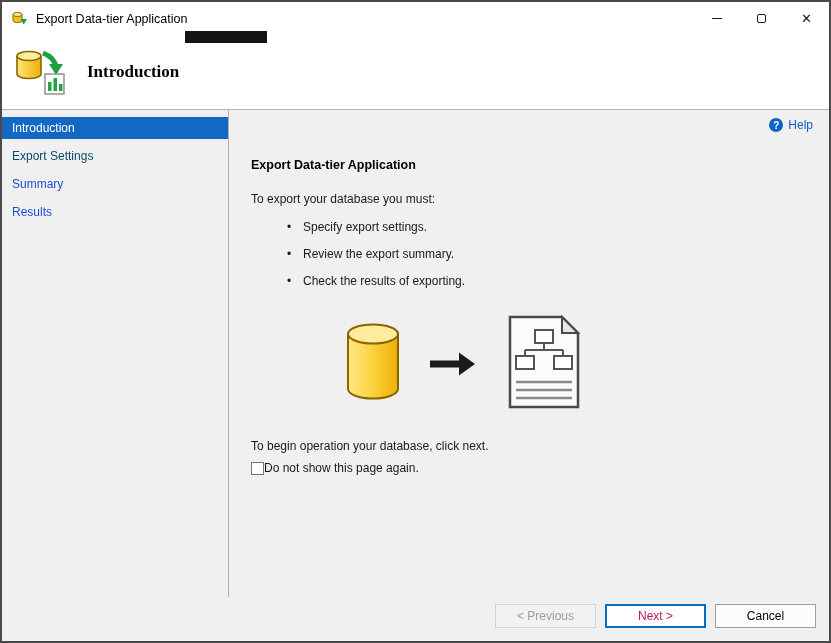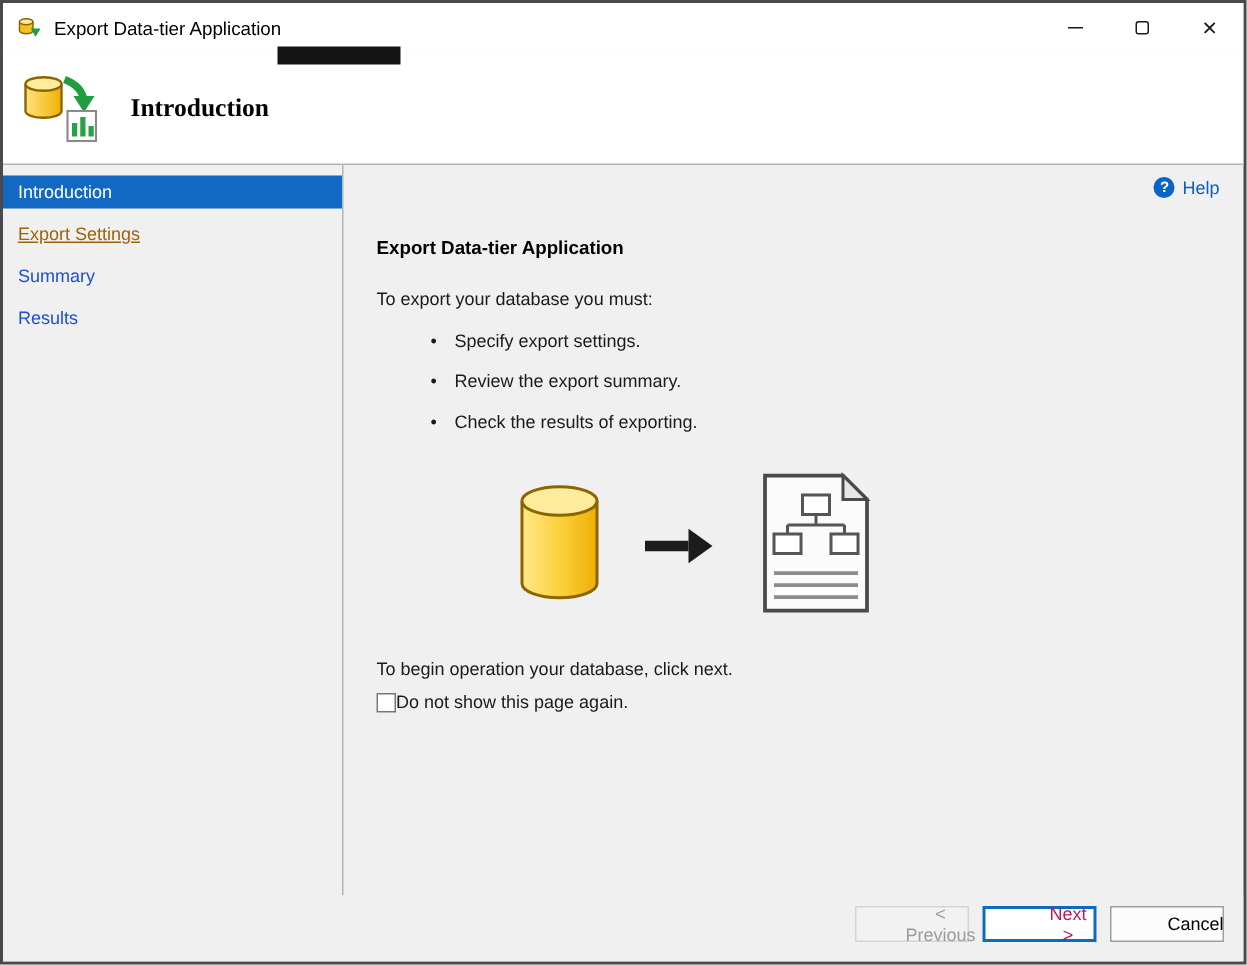--- a/index.html
+++ b/index.html
@@ -50,21 +50,21 @@
     font-family: "Liberation Serif", serif; font-weight: bold; font-size: 17px; color: #000;
   }
   
   .wiz-body { flex: 1 1 auto; display: flex; min-height: 0; }
   .sidebar {
     flex: 0 0 227px; border-right: 1px solid #b3b3b3;
     padding-top: 7px; background: #f0f0f0;
   }
   .side-item { height: 22px; line-height: 22px; padding-left: 10px; margin-bottom: 6px; cursor: default; }
   .side-item.selected { background: #1268c3; color: #ffffff; }
-  .side-item.link { color: #a16207; text-decoration: underline; }
+  .side-item.link { color: #0c4a6e; }
   .side-item.dim { color: #1d4ed8; }
   .main { flex: 1 1 auto; padding: 8px 16px 0 22px; position: relative; }
   .help-row {
     display: flex; justify-content: flex-end; align-items: center; gap: 5px;
     color: #0b5fc0; cursor: default;
   }
   .help-icon {
     width: 14px; height: 14px; border-radius: 50%;
     background: #0a64c8; color: #fff; font-size: 10px; font-weight: bold;
     display: flex; align-items: center; justify-content: center;
@@ -82,22 +82,22 @@
   .checkbox-row input {
     width: 13px; height: 13px; margin: 0;
     appearance: none; background: #fff; border: 1px solid #767676;
   }
   
   .footer {
     flex: 0 0 44px; display: flex; align-items: center; justify-content: flex-end;
     gap: 9px; padding: 0 13px 6px 0; background: #f0f0f0;
   }
   .btn {
-    width: 76px; height: 24px; font-family: inherit; font-size: 12px;
-    display: flex; align-items: center; justify-content: center; cursor: default; padding-left: 44px;
+    width: 101px; height: 24px; font-family: inherit; font-size: 12px;
+    display: flex; align-items: center; justify-content: center; cursor: default;
   }
   .btn-prev { background: #f2f2f2; border: 1px solid #d4d4d4; color: #9b9b9b; }
   .btn-next { background: #ffffff; border: 2px solid #0a6cc0; color: #be185d; }
   .btn-cancel { background: #fcfcfc; border: 1px solid #9e9e9e; color: #000; }
 </style>
 </head>
 <body>
 
 <div class="window">
 

